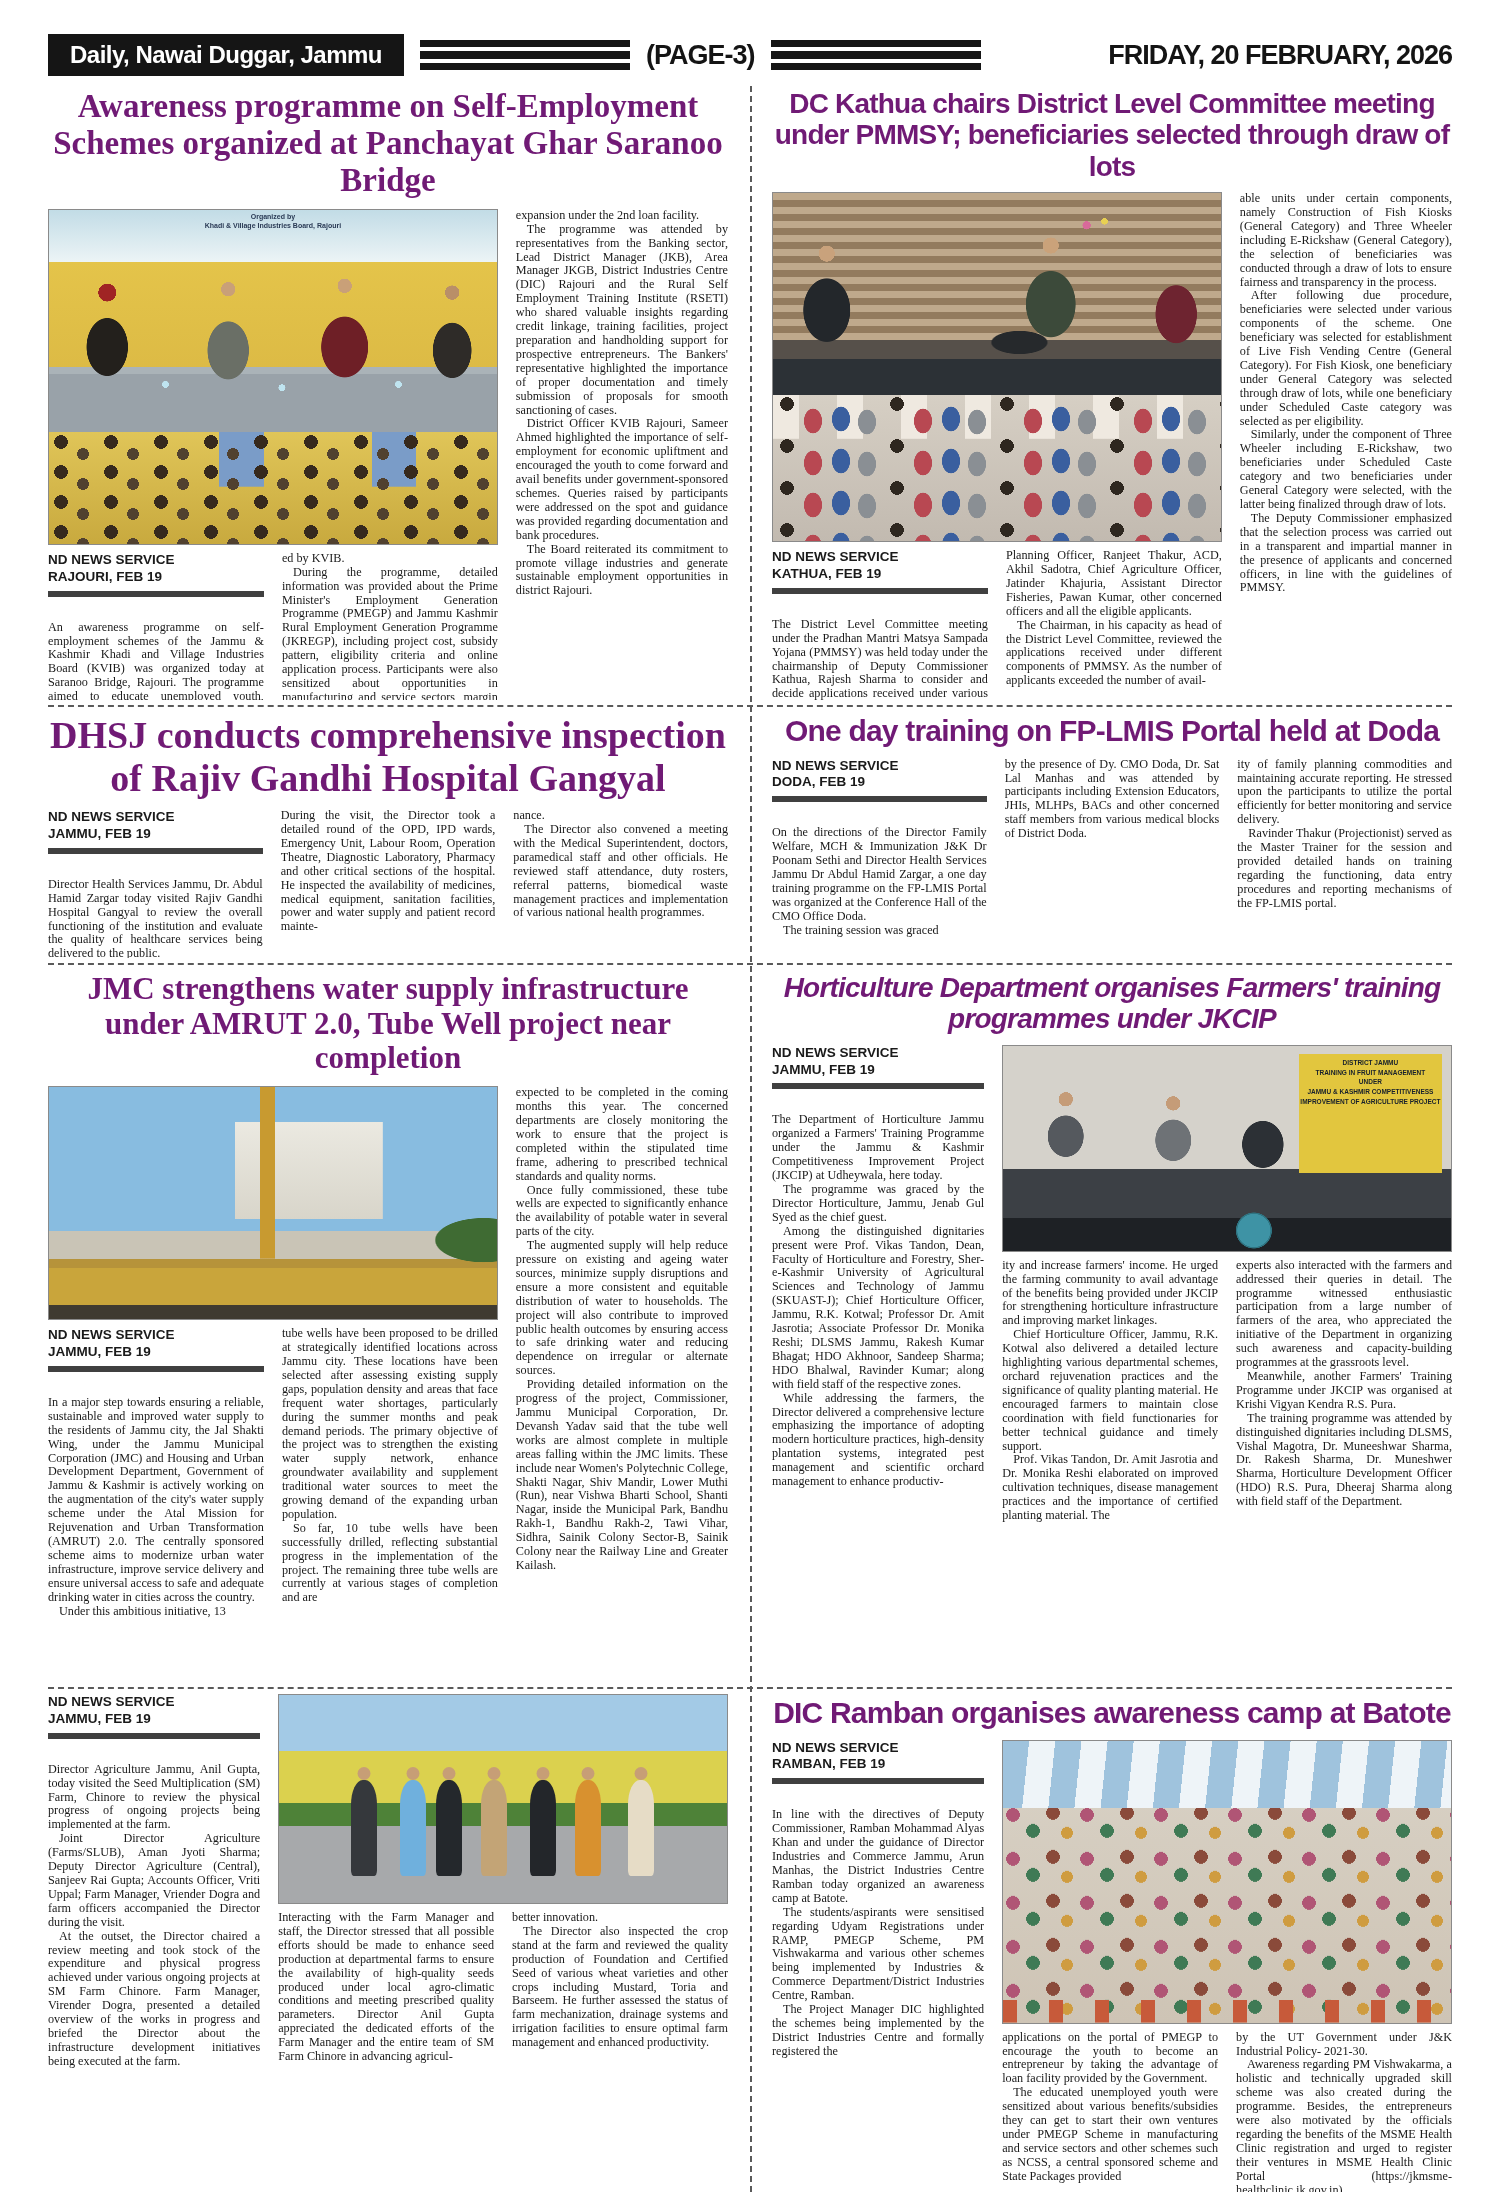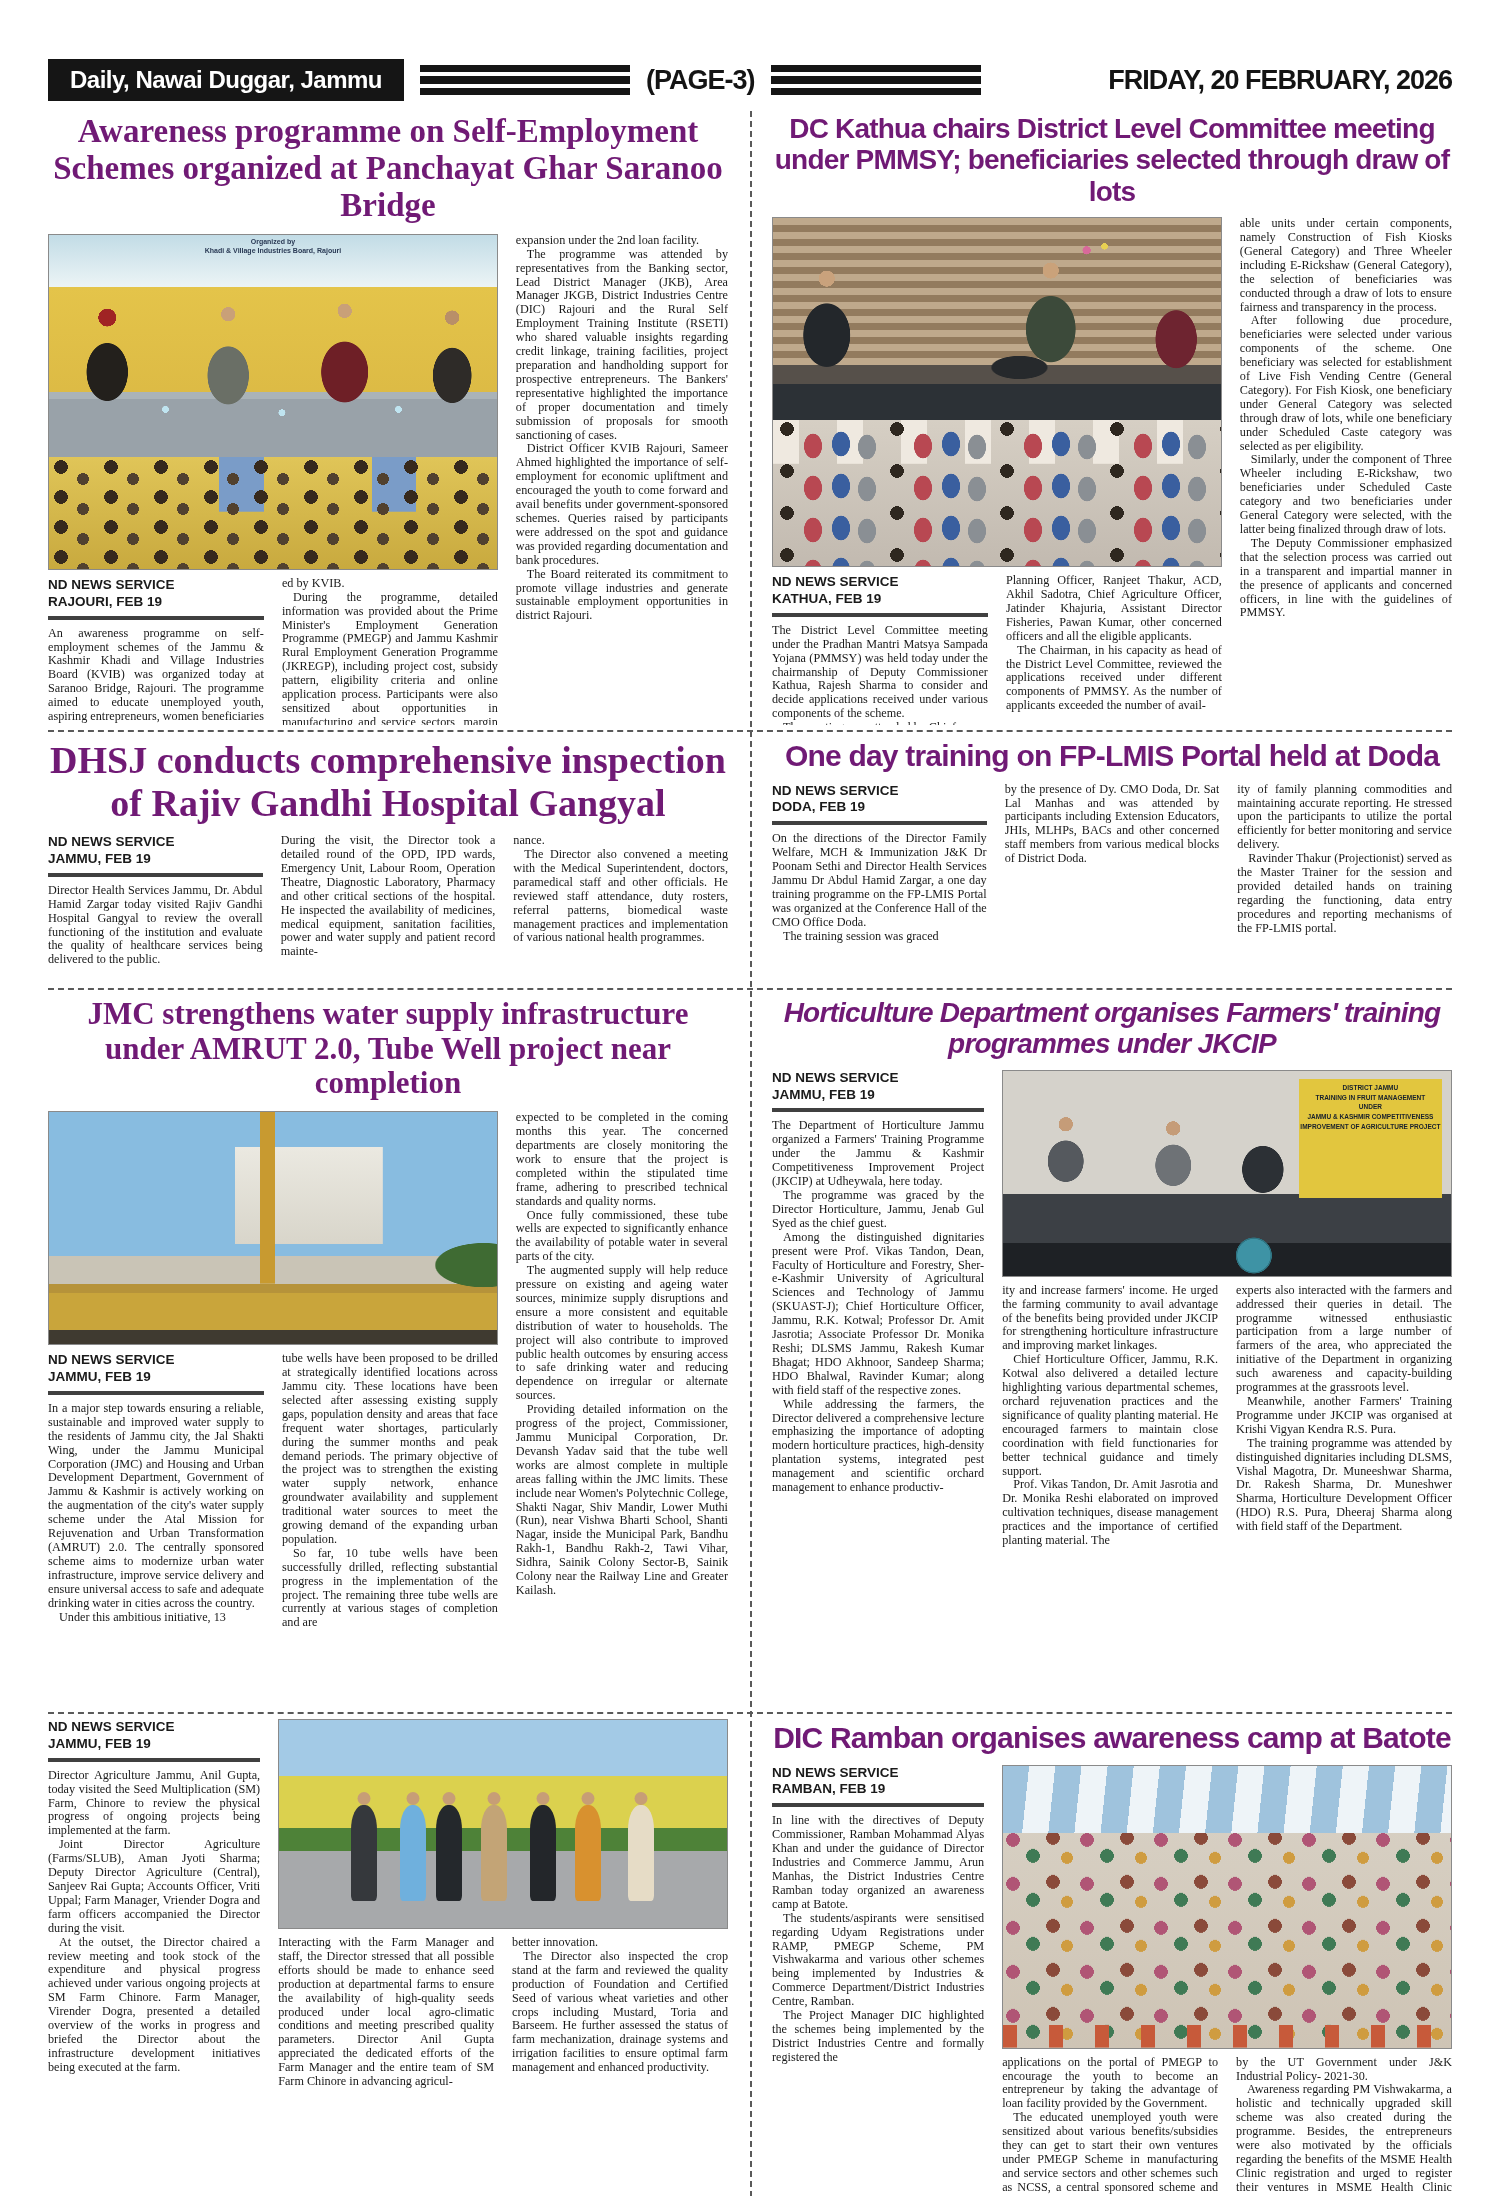--- a/index.html
+++ b/index.html
@@ -1,40 +1,40 @@
 <!DOCTYPE html>
 <html><head>
 <meta charset="utf-8">
 <style>
   html,body{margin:0;padding:0;background:#9a9a9a;}
   .page{position:relative;width:1500px;height:2196px;margin:0 auto;background:#ffffff;
         padding:34px 48px 0;box-sizing:border-box;overflow:hidden;color:#141414;}
   
-  header{display:flex;align-items:center;gap:16px;height:42px;margin-bottom:10px;margin-top:25px;}
+  header{display:flex;align-items:center;gap:16px;height:42px;margin-bottom:10px;}
   .masthead{background:#151515;color:#fff;font:700 24px/42px "Liberation Sans",sans-serif;
             padding:0 22px;min-width:300px;letter-spacing:-0.5px;}
   .hbars{flex:1;height:30px;max-width:210px;
          background:linear-gradient(#151515 0 7px,transparent 7px 11px,#151515 11px 19px,transparent 19px 23px,#151515 23px 30px);}
   .pageno{font:700 27px/1 "Liberation Sans",sans-serif;letter-spacing:-1px;}
   .pdate{font:700 27px/1 "Liberation Sans",sans-serif;letter-spacing:-1px;margin-left:auto;text-align:right;min-width:360px;}
   
   .content{position:relative;}
   .vdash{position:absolute;left:50%;top:0;bottom:0;border-left:2px dashed #5a5a5a;}
   .hdash{border-top:2px dashed #5a5a5a;margin:5px 0;}
   .row{display:flex;justify-content:space-between;overflow:hidden;}
   .r1{height:614px;} .r2{height:246px;} .r3{height:712px;} .r4{height:498px;}
   .half{width:680px;overflow:hidden;}
   .hl{text-align:center;margin:2px 0 10px;line-height:1.12;color:#701a75;}
   .hl-serif{font-family:"Liberation Serif",serif;font-weight:700;}
   .hl-sans{font-family:"Liberation Sans",sans-serif;font-weight:700;letter-spacing:-0.8px;}
   .flexrow{display:flex;gap:18px;}
   .col{flex:1;overflow:hidden;min-width:0;}
   .mainblk{flex:2.12;display:flex;flex-direction:column;gap:7px;min-width:0;}
   .byline{font:700 13.5px/1.25 "Liberation Sans",sans-serif;color:#1a1a1a;
-          border-bottom:4px solid #404040;padding-bottom:5px;margin-bottom:7px;}
+          border-bottom:6px solid #404040;padding-bottom:5px;margin-bottom:24px;}
   .paras{font:12.2px/13.9px "Liberation Serif",serif;text-align:justify;color:#191919;}
   .paras p{margin:0;text-indent:11px;}
   .paras p:first-child{text-indent:0;}
   
   .photo{position:relative;overflow:hidden;border:1px solid #8a8a8a;background:#cfcfcf;flex:0 0 auto;}
   .pbanner{height:15%;background:linear-gradient(#c2dce6,#ecf4f6);color:#2a3a55;
            font:700 7px/1.35 "Liberation Sans",sans-serif;text-align:center;overflow:hidden;padding-top:2px;}
   .ph-kvib{height:334px;}
   .ph-kvib .sc-top{height:51%;background:
     radial-gradient(circle 10px at 13% 18%,#a02424 88%,transparent 90%),

